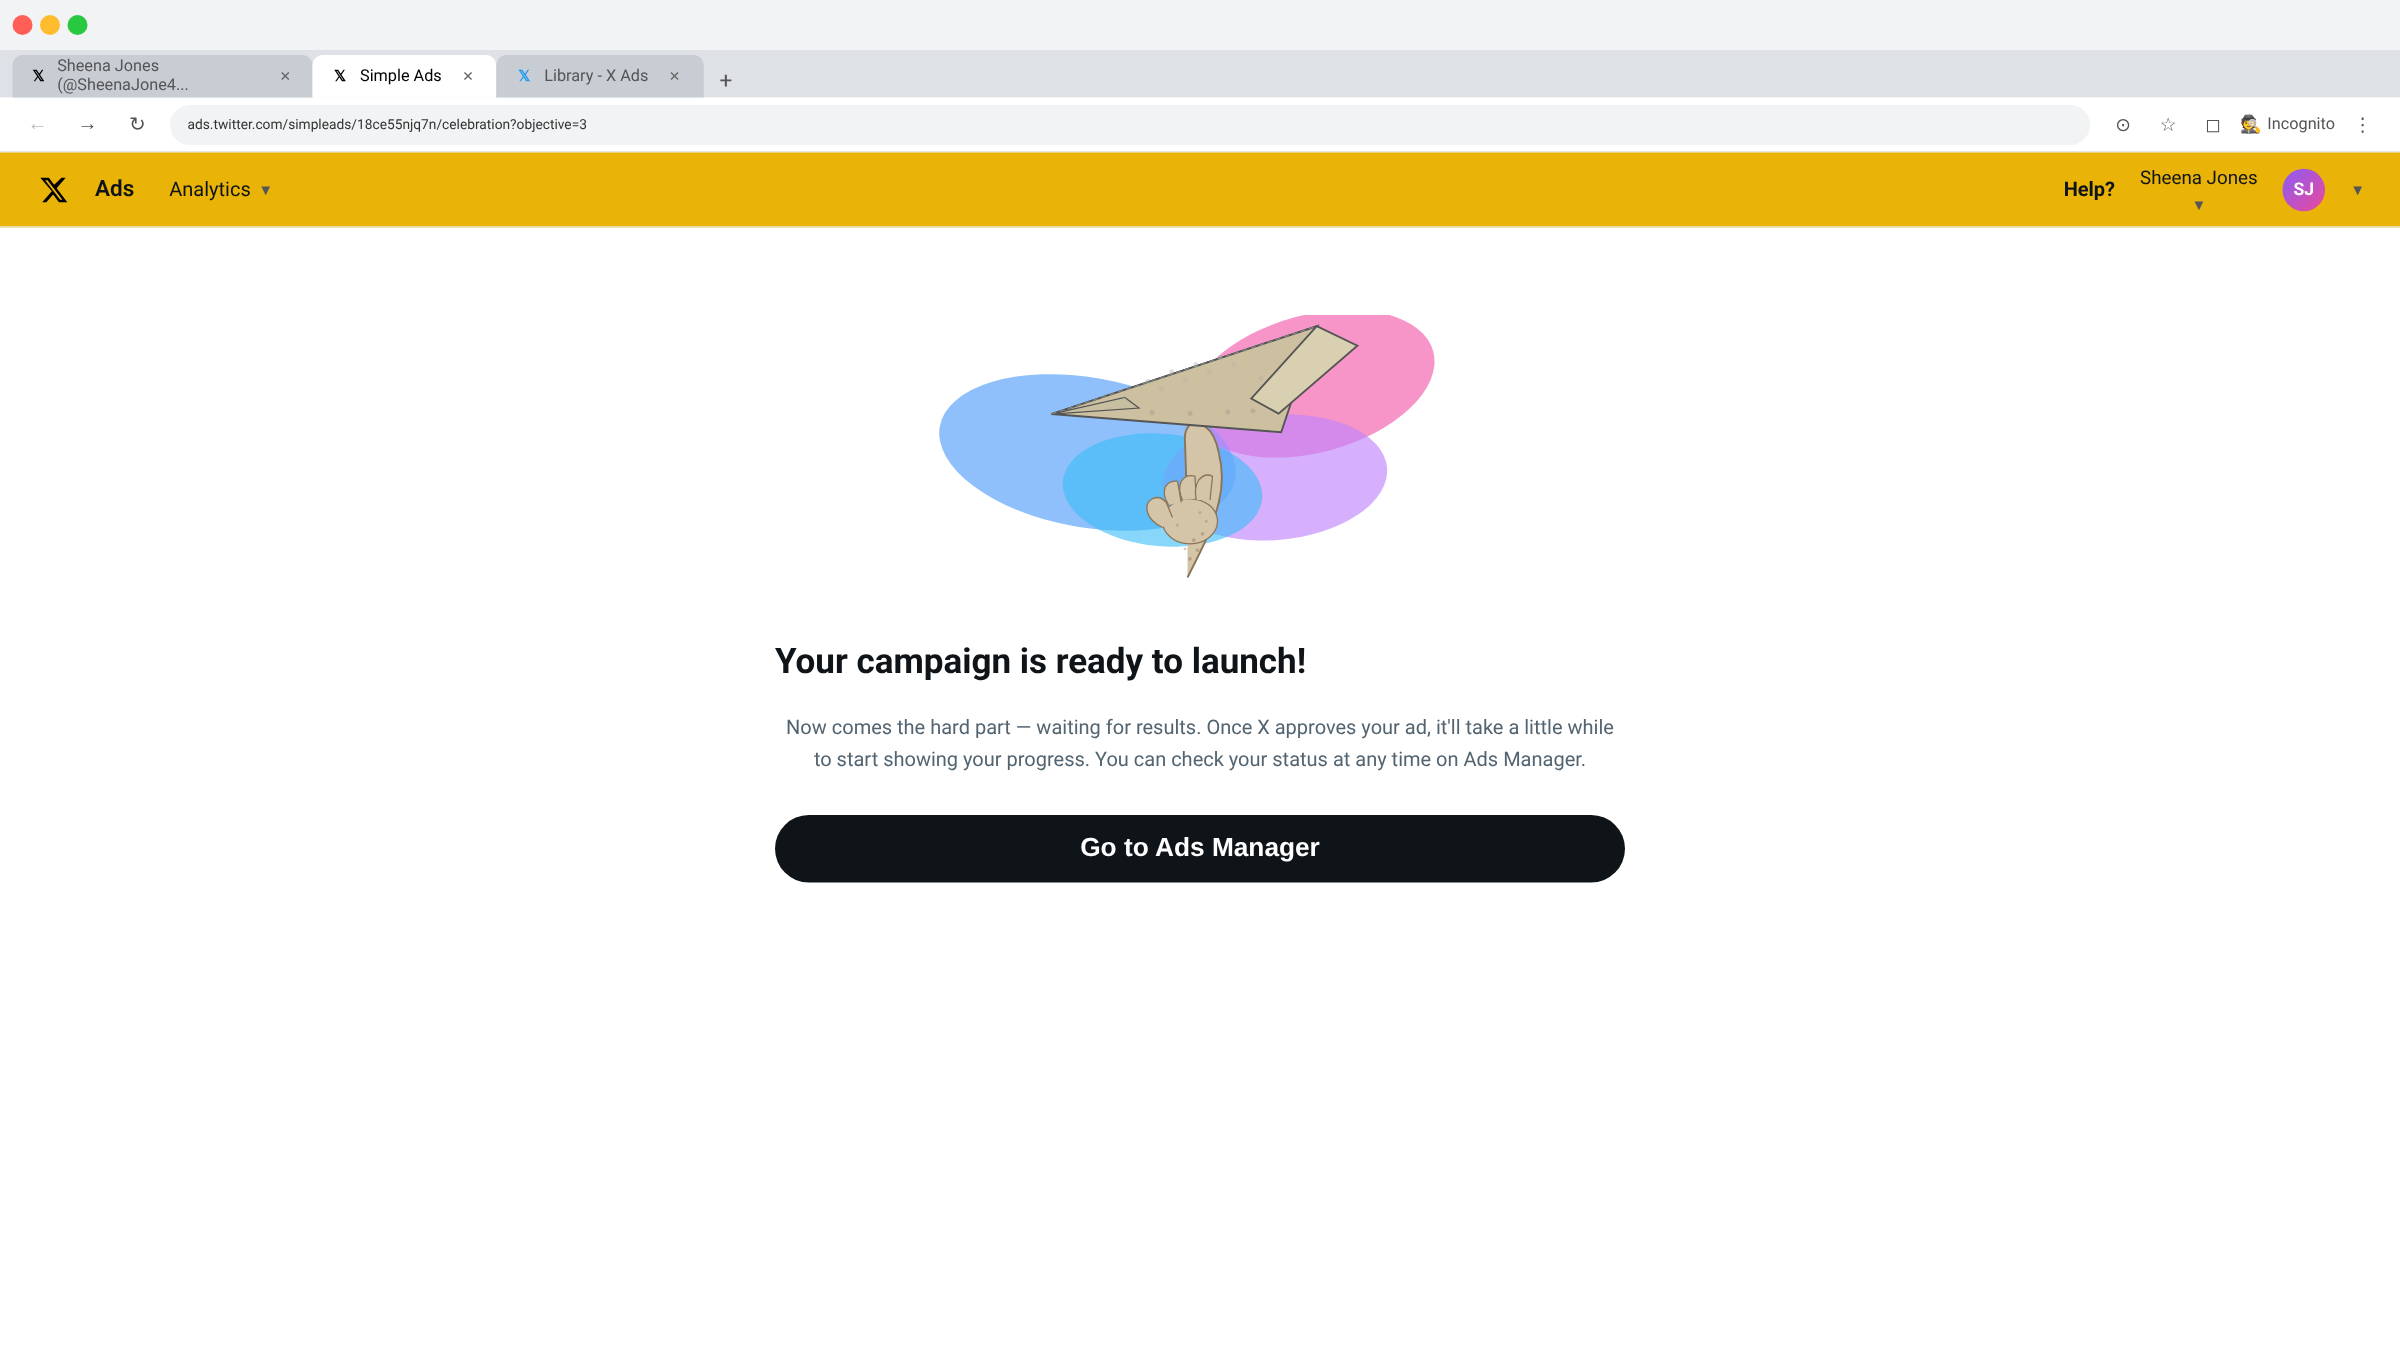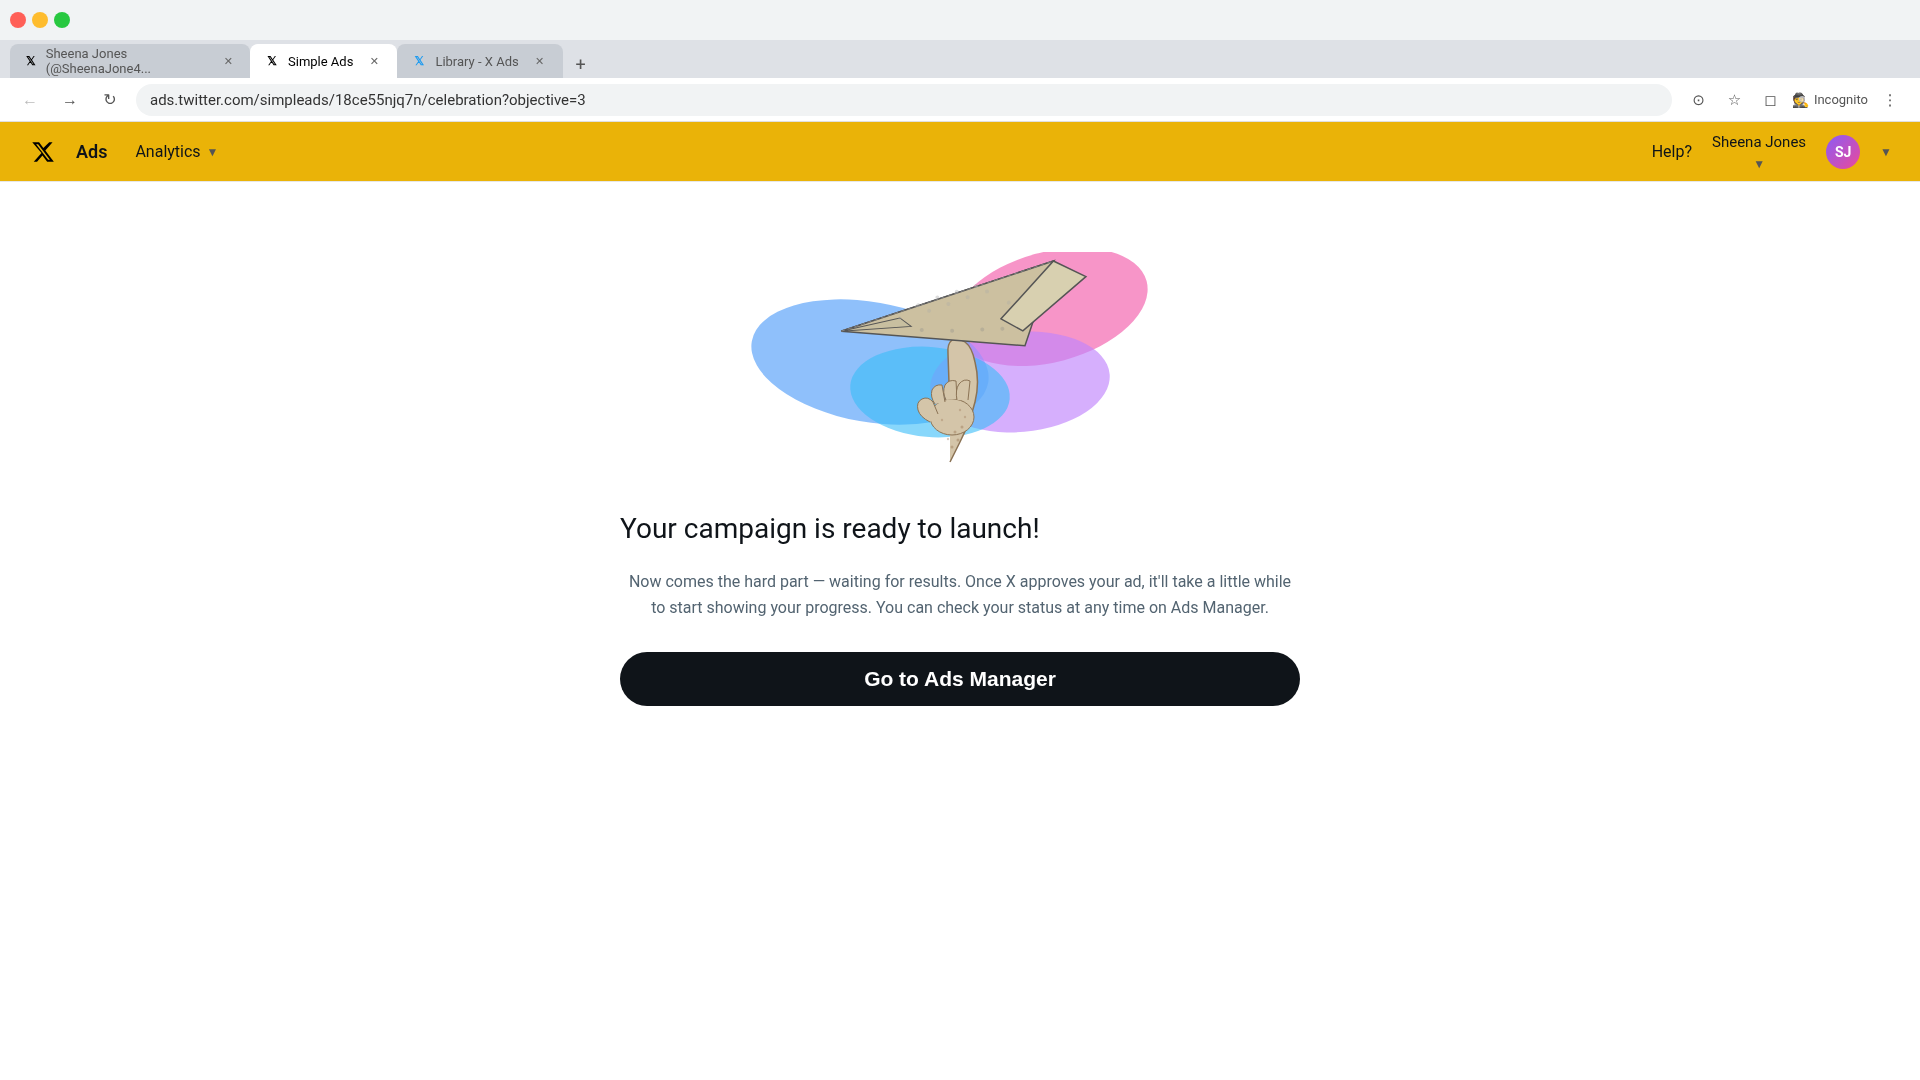--- a/index.html
+++ b/index.html
@@ -20,52 +20,52 @@
     .tab.inactive { background: #c8cdd4; color: #555; }
     .tab-favicon { width: 16px; height: 16px; display: inline-flex; align-items: center; justify-content: center; font-weight: bold; font-size: 12px; }
     .tab-favicon.x { color: #000; font-weight: 900; }
     .tab-favicon.blue { color: #1d9bf0; font-weight: 900; }
     .tab-close { margin-left: 4px; width: 18px; height: 18px; border-radius: 50%; display: flex; align-items: center; justify-content: center; font-size: 11px; color: #666; cursor: pointer; }
     .tab-new { width: 28px; height: 28px; display: flex; align-items: center; justify-content: center; font-size: 18px; cursor: pointer; color: #555; margin-left: 4px; border-radius: 50%; }
 
     .browser-addressbar { background: #fff; height: 44px; display: flex; align-items: center; padding: 0 16px; gap: 12px; border-bottom: 1px solid #e0e0e0; }
     .nav-btn { width: 28px; height: 28px; border-radius: 50%; border: none; background: none; cursor: pointer; display: flex; align-items: center; justify-content: center; color: #555; font-size: 16px; }
     .nav-btn.disabled { color: #bbb; cursor: default; }
-    .address-bar { flex: 1; height: 32px; border-radius: 16px; background: #f1f3f4; border: none; display: flex; align-items: center; padding: 0 14px; font-size: 15px; color: #333; }
+    .address-bar { flex: 1; height: 32px; border-radius: 16px; background: #f1f3f4; border: none; display: flex; align-items: center; padding: 0 14px; font-size: 11px; color: #333; }
     .address-right { display: flex; align-items: center; gap: 8px; margin-left: auto; }
     .addr-icon { width: 28px; height: 28px; border-radius: 50%; border: none; background: none; cursor: pointer; display: flex; align-items: center; justify-content: center; color: #555; font-size: 15px; }
     .incognito-badge { font-size: 13px; color: #555; display: flex; align-items: center; gap: 4px; }
     .incognito-badge::before { content: '🕵'; font-size: 14px; }
 
     
     .app-header { background: #eab308; border-bottom: 1px solid #e7e7e7; height: 60px; display: flex; align-items: center; padding: 0 28px; justify-content: space-between; }
     .header-left { display: flex; align-items: center; gap: 18px; }
     .x-logo { width: 30px; height: 30px; display: flex; align-items: center; justify-content: center; }
     .x-logo svg { width: 24px; height: 24px; }
     .ads-label { font-size: 18px; font-weight: 600; color: #0f1419; }
     .analytics-btn { display: flex; align-items: center; gap: 6px; font-size: 16px; color: #0f1419; cursor: pointer; padding: 6px 10px; border-radius: 6px; justify-content: center; }
     .chevron-down { font-size: 12px; color: #555; }
     .header-right { display: flex; align-items: center; gap: 20px; }
-    .help-btn { font-size: 16px; color: #0f1419; cursor: pointer; font-weight: 400; }
+    .help-btn { font-size: 16px; color: #0f1419; cursor: pointer; font-weight: 700; }
     .user-btn { display: flex; align-items: center; gap: 6px; cursor: pointer; font-size: 15px; color: #0f1419; flex-direction: column; }
     .user-avatar { width: 34px; height: 34px; border-radius: 50%; background: linear-gradient(135deg, #8b5cf6, #ec4899); display: flex; align-items: center; justify-content: center; color: white; font-weight: bold; font-size: 14px; overflow: hidden; }
 
     
     .main-content { display: flex; flex-direction: column; align-items: center; padding: 40px 20px; }
     
     
     .illustration { width: 480px; height: 260px; position: relative; margin-bottom: 30px; display: flex; align-items: center; justify-content: center; }
     
     
     .ink-blob { position: absolute; width: 440px; height: 200px; }
     
     
     .paper-plane-svg { position: absolute; width: 460px; height: 240px; }
 
-    .campaign-heading { font-size: 28px; font-weight: 400; color: #0f1419; margin-bottom: 24px; text-align: left; width: 680px; }
+    .campaign-heading { font-size: 28px; font-weight: 700; color: #0f1419; margin-bottom: 24px; text-align: left; width: 680px; }
     .campaign-desc { font-size: 16px; color: #536471; line-height: 1.6; margin-bottom: 32px; width: 680px; text-align: center; }
     .cta-button { width: 680px; height: 54px; background: #0f1419; color: #fff; border: none; border-radius: 30px; font-size: 21px; font-weight: 600; cursor: pointer; display: flex; align-items: center; justify-content: center; }
   </style>
 </head>
 <body>
 
 <div class="browser-chrome">
 
   <div class="browser-titlebar">
     <div class="window-controls">

